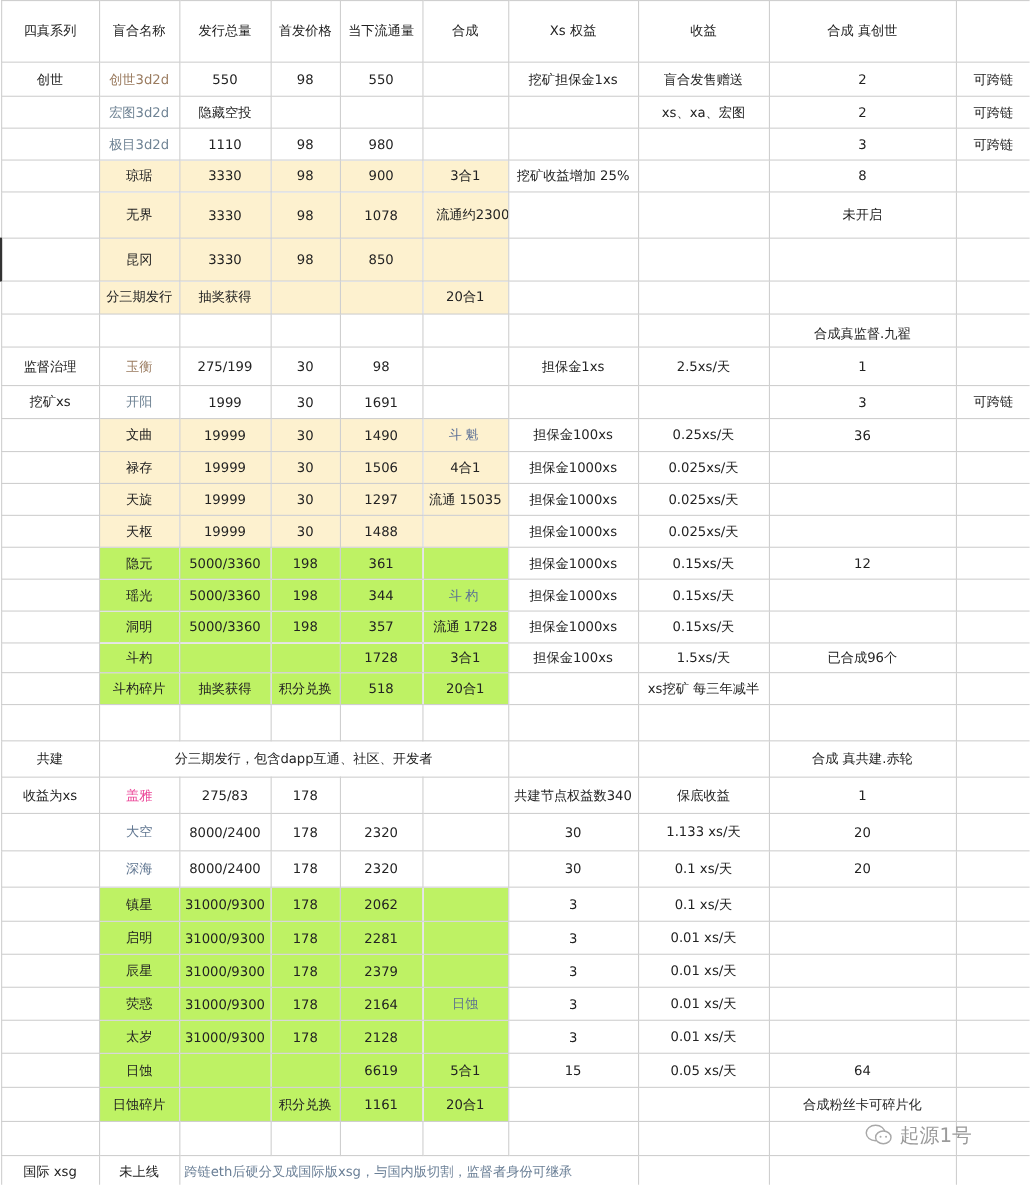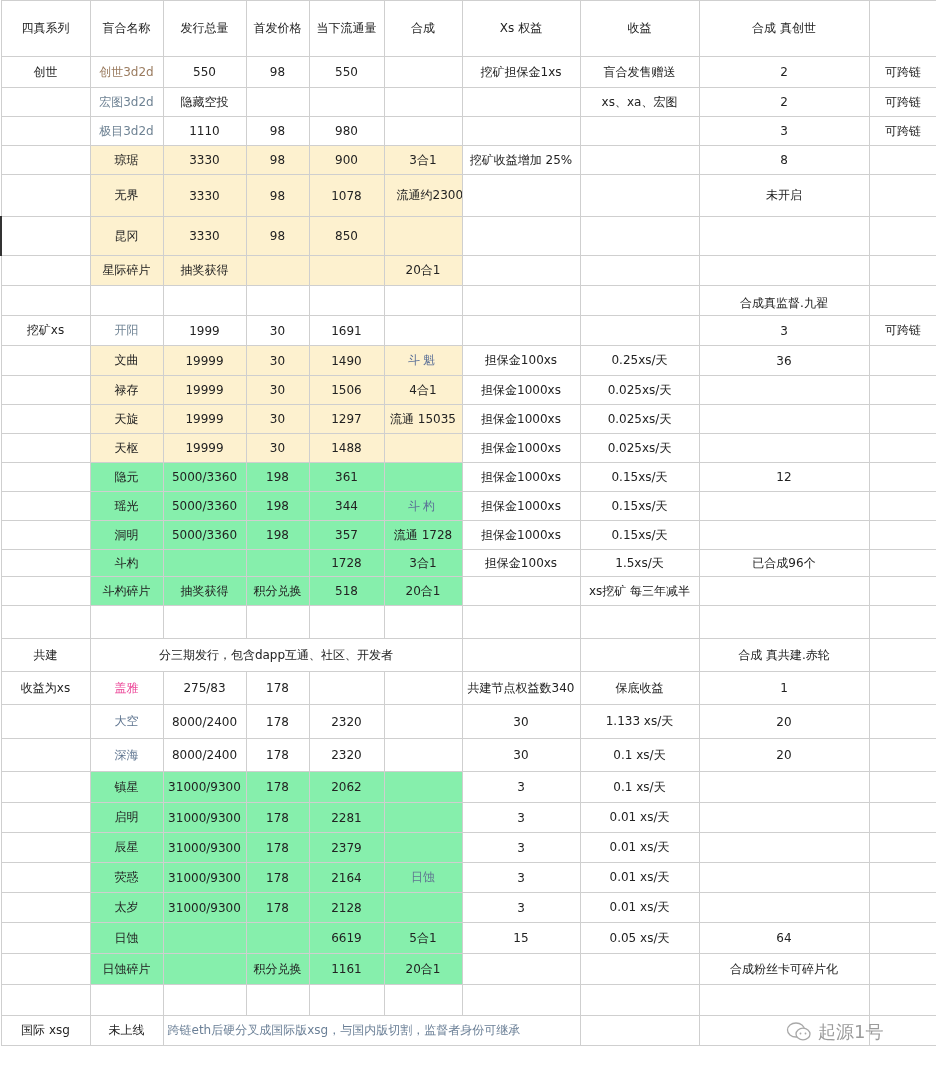--- a/index.html
+++ b/index.html
@@ -3,21 +3,21 @@
 <meta charset="utf-8">
 <style>
   html, body { margin: 0; padding: 0; background: #ffffff; }
   body { width: 936px; height: 1077px; overflow: hidden; position: relative;
          font-family: "DejaVu Sans", "Liberation Sans", sans-serif; font-size: 12px; color: #222; }
   table.sheet { border-collapse: collapse; table-layout: fixed; position: absolute; left: 0; top: 0; width: 936px; }
   table.sheet td { border: 1px solid #cfcfcf; padding: 0 2px; white-space: nowrap; overflow: hidden;
                    text-align: center; vertical-align: middle; font-size: 12px; }
   td.left { text-align: left; padding-left: 5px; }
   td.yel { background: #fdf1cf; border-color: #fdf1cf; }
-  td.pink { background: #86efac; border-color: #fbe2d5; }
+  td.pink { background: #bef264; border-color: #fbe2d5; }
   .c-brown { color: #9a7b5f; }
   .c-slate { color: #6f8394; }
   .c-blue { color: #5a6f96; letter-spacing: 3px; }
   .c-gold { color: #ec4899; }
   .c-steel { color: #5f7590; }
   .note { color: #6a7f96; font-size: 11.5px; text-align: left !important; padding-left: 4px !important; }
   .watermark { position: absolute; left: 786px; top: 1020px; display: flex; align-items: center; gap: 6px;
                color: #8a8a8a; font-size: 18px; opacity: 0.85; }
   .watermark .bubble { width: 26px; height: 22px; position: relative; }
 </style>
@@ -119,21 +119,21 @@
     <td class="yel">98</td>
     <td class="yel">850</td>
     <td class="yel"></td>
     <td></td>
     <td></td>
     <td></td>
     <td></td>
   </tr>
   <tr style="height:30px">
     <td></td>
-    <td class="yel">星际碎片</td>
+    <td class="yel">分三期发行</td>
     <td class="yel">抽奖获得</td>
     <td class="yel"></td>
     <td class="yel"></td>
     <td class="yel">20合1</td>
     <td></td>
     <td></td>
     <td></td>
     <td></td>
   </tr>
 
@@ -143,20 +143,32 @@
         <td></td>
         <td></td>
         <td></td>
         <td></td>
         <td></td>
         <td></td>
     <td style="vertical-align:bottom;padding-bottom:3px">合成真监督.九翟</td>
     <td></td>
   </tr>
 
+  <tr style="height:35px">
+    <td class="left">监督治理</td>
+    <td class="c-brown">玉衡</td>
+    <td>275/199</td>
+    <td>30</td>
+    <td>98</td>
+    <td></td>
+    <td>担保金1xs</td>
+    <td>2.5xs/天</td>
+    <td>1</td>
+    <td></td>
+  </tr>
   <tr style="height:30px">
     <td class="left">挖矿xs</td>
     <td class="c-slate">开阳</td>
     <td>1999</td>
     <td>30</td>
     <td>1691</td>
     <td></td>
     <td></td>
     <td></td>
     <td>3</td>

